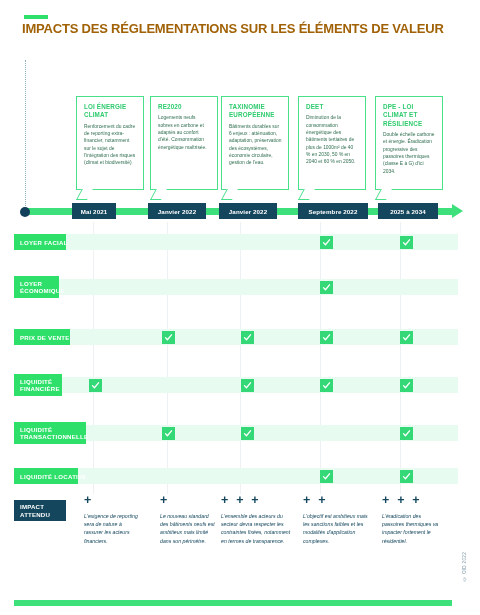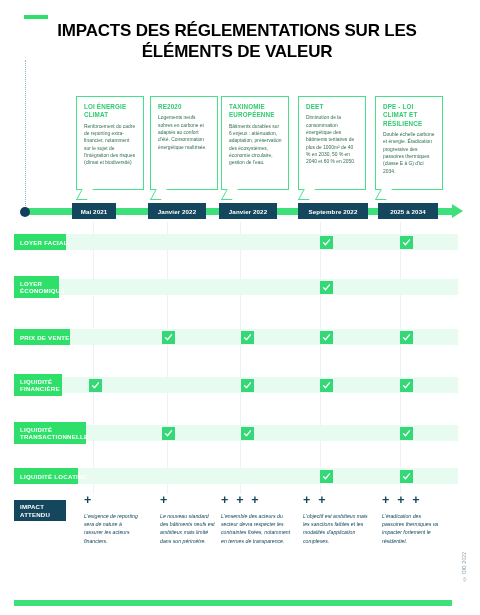--- a/index.html
+++ b/index.html
@@ -11,22 +11,22 @@
   }
   #page { position: relative; width: 480px; height: 615px; background: #fff; }
 
   
   .header-tick {
     position: absolute; left: 24px; top: 15px;
     width: 24px; height: 4px; background: #2ee06a;
   }
   .page-title {
     position: absolute; left: 22px; top: 21px; width: 430px;
-    font-size: 17px; font-weight: bold; line-height: 1.22;
-    color: #000000; letter-spacing: -0.2px; text-align: center;
+    font-size: 13px; font-weight: bold; line-height: 1.22;
+    color: #a16207; letter-spacing: -0.2px;
   }
 
   
   .spine {
     position: absolute; left: 25px; top: 60px; width: 0;
     height: 148px;
     border-left: 1px dotted #8fb3c4;
   }
 
   

